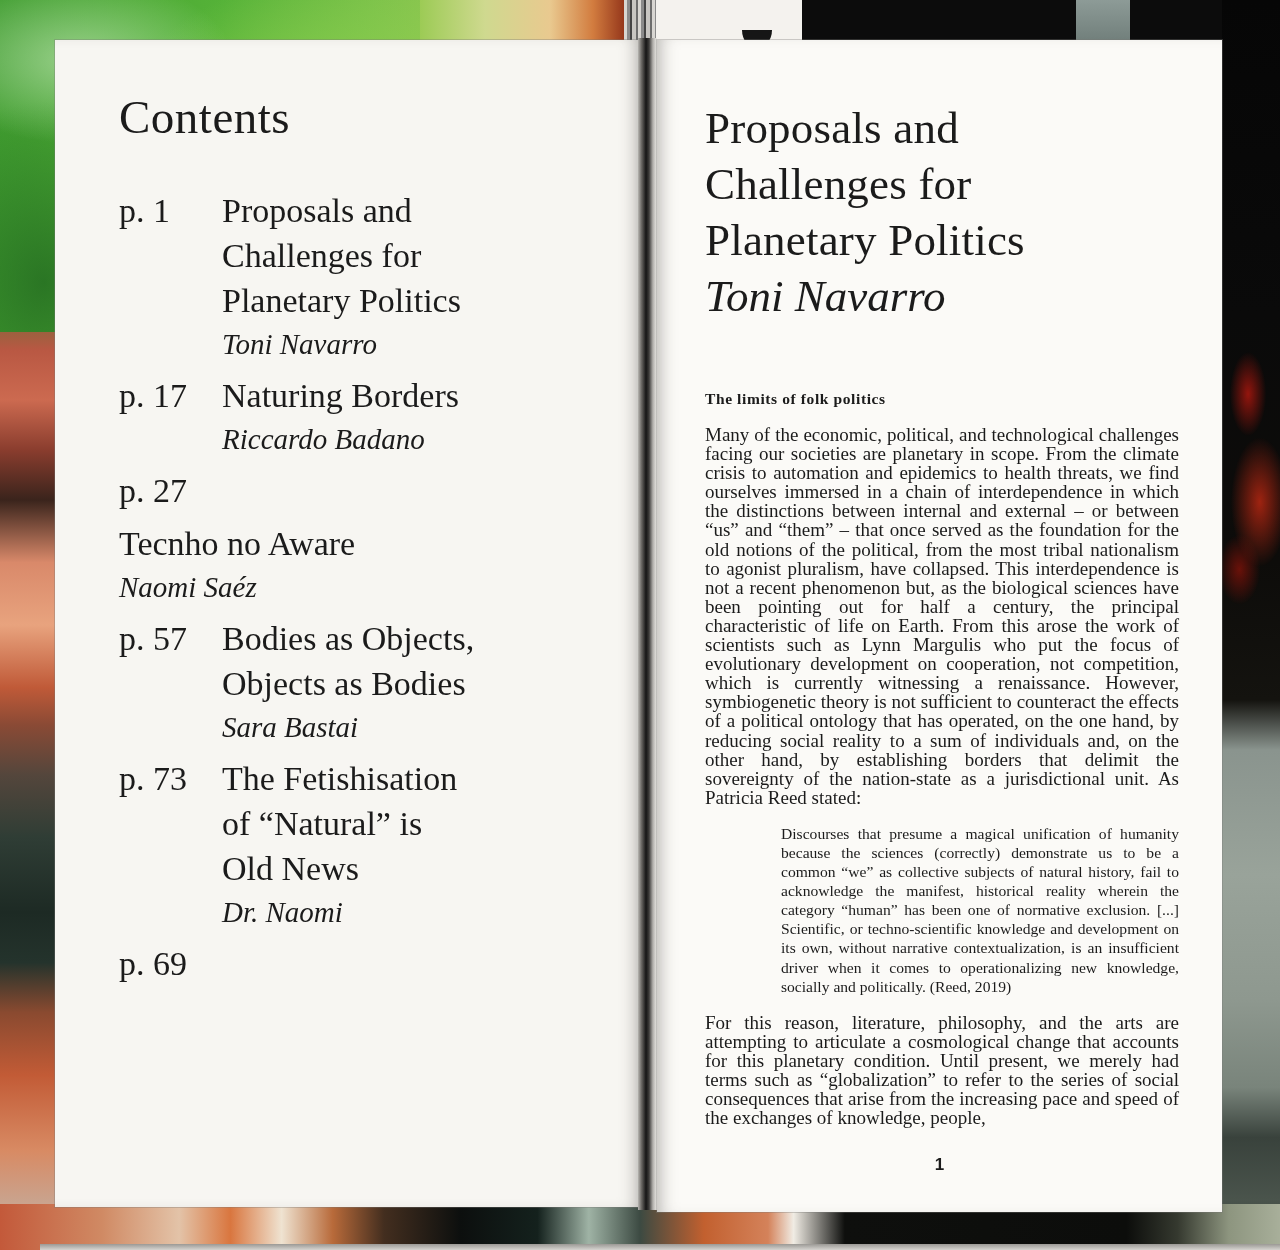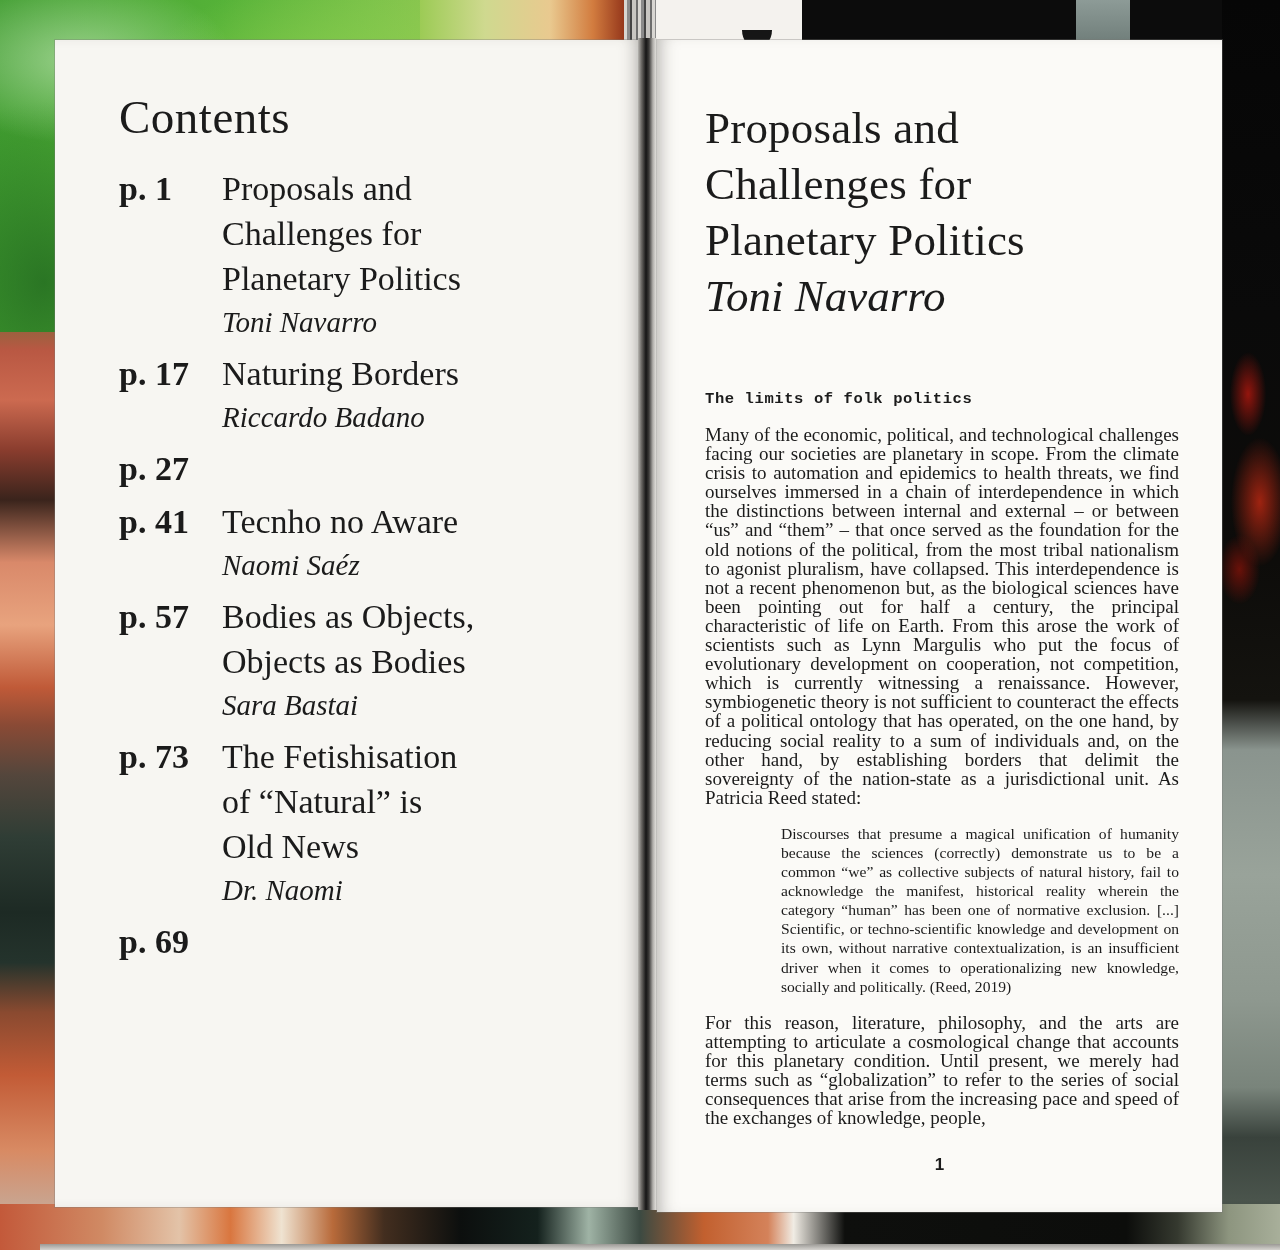--- a/index.html
+++ b/index.html
@@ -53,34 +53,34 @@
   .page-left{left:55px;width:585px;height:1167px;background:#f7f6f2;
     box-shadow:0 0 0 1px rgba(120,120,118,.35), inset -14px 0 18px -12px rgba(60,55,50,.45);}
   .page-right{left:657px;width:565px;height:1172px;background:#fbfaf7;
     box-shadow:0 0 0 1px rgba(120,120,118,.35), inset 14px 0 18px -12px rgba(60,55,50,.4);}
   .gutter{position:absolute;left:638px;top:38px;width:19px;height:1172px;
     background:linear-gradient(90deg,#b8b6b2 0%,#6c6a66 18%,#151515 42%,#3c3b39 58%,#b0aeaa 78%,#efedе9 100%);
     background:linear-gradient(90deg,#b8b6b2 0%,#6c6a66 18%,#151515 42%,#3c3b39 58%,#b0aeaa 78%,#efede9 100%);}
 
   
   .page-left .inner{padding:50px 30px 0 64px;}
-  .contents-heading{font-size:47px;font-weight:400;line-height:54px;margin:0 0 22px 0;letter-spacing:.5px;}
+  .contents-heading{font-size:47px;font-weight:400;line-height:54px;margin:0 0 44px 0;letter-spacing:.5px;}
   .toc{font-size:34px;}
   .toc-entry{display:flex;margin:0 0 8px 0;}
-  .toc-page{width:103px;flex:0 0 103px;line-height:45px;font-weight:bold;}
+  .toc-page{width:103px;flex:0 0 103px;line-height:45px;}
   .toc-text{flex:1;}
   .toc-title{line-height:45px;white-space:pre-line;}
   .toc-author{font-style:italic;font-size:29px;line-height:42px;}
   .toc-author:empty{display:none;}
 
   
   .page-right .inner{position:relative;height:100%;padding:60px 43px 0 48px;box-sizing:border-box;}
   .essay-title{font-size:45px;font-weight:400;line-height:56px;margin:0;white-space:pre-line;letter-spacing:.2px;}
   .essay-author{font-size:45px;font-style:italic;line-height:56px;}
-  .section-heading{font-family:Liberation Mono, monospace;font-weight:700;font-size:15.5px;letter-spacing:.6px;margin:66px 0 0 0;}
+  .section-heading{font-family:Liberation Serif, serif;font-weight:700;font-size:15.5px;letter-spacing:.6px;margin:66px 0 0 0;}
   .body-para{font-size:19px;line-height:19.1px;text-align:justify;margin:17px 0 0 0;}
   blockquote{font-size:15.6px;line-height:19.1px;text-align:justify;margin:17px 0 0 76px;}
   .folio{position:absolute;left:0;right:0;bottom:37px;text-align:center;
     font-family:"Liberation Sans",sans-serif;font-weight:700;font-size:17px;}
 </style>
 </head>
 <body>
 
 <div class="canvas">
 
@@ -119,21 +119,20 @@
             <div class="toc-title">Naturing Borders</div>
             <div class="toc-author">Riccardo Badano</div>
           </div>
         </div>
 
         <div class="toc-entry">
           <div class="toc-page">p. 27</div>
         </div>
 
         <div class="toc-entry">
-          <div class="toc-page">p. 41</div>
           <div class="toc-text">
             <div class="toc-title">Tecnho no Aware</div>
             <div class="toc-author">Naomi Saéz</div>
           </div>
         </div>
 
         <div class="toc-entry">
           <div class="toc-page">p. 57</div>
           <div class="toc-text">
             <div class="toc-title">Bodies as Objects,

